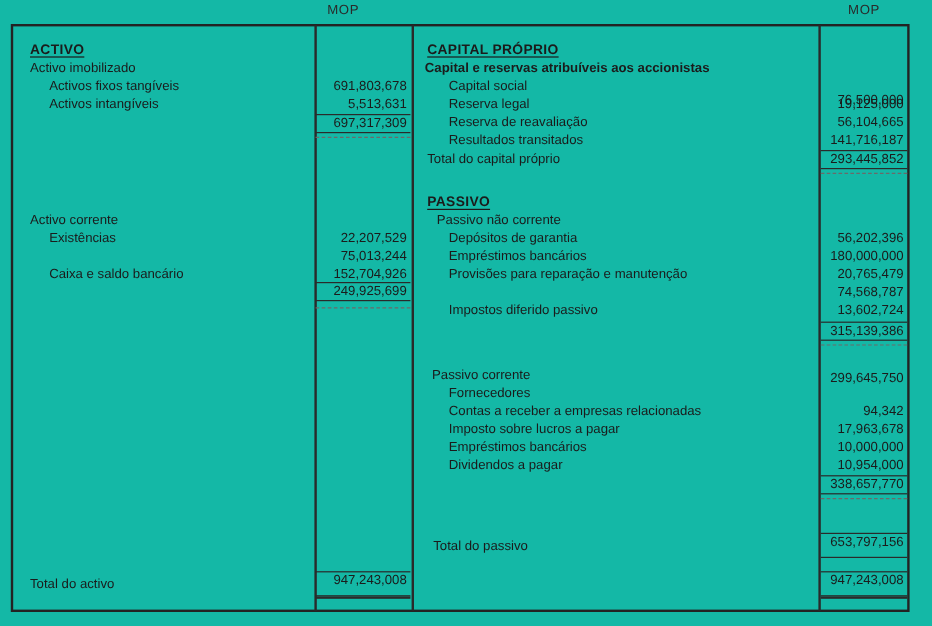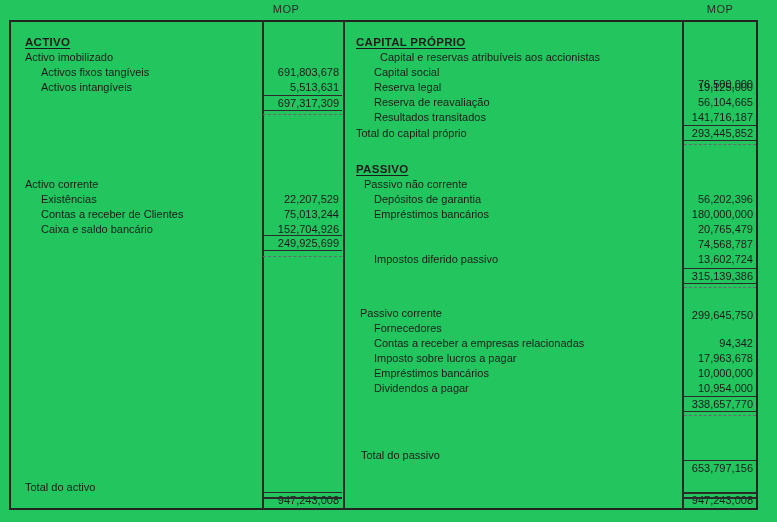--- a/index.html
+++ b/index.html
@@ -1,19 +1,19 @@
 <!DOCTYPE html>
 <html><head>
 <meta charset="utf-8">
 <style>
   html,body{margin:0;padding:0;background:#e8e8e4;}
   .sheet{
     position:relative;
     width:777px;height:522px;
-    background:#22c55e;
+    background:#14b8a6;
     font-family:"Liberation Sans","DejaVu Sans",sans-serif;
     color:#1b1b1b;
     overflow:hidden;
   }
   .frame{
     position:absolute;left:9px;top:20px;width:749px;height:490px;
     border:2px solid #232323;box-sizing:border-box;
   }
   .vline{
     position:absolute;top:21px;height:488px;width:2px;background:#2a2a2a;
@@ -30,21 +30,21 @@
     text-decoration:underline;text-underline-offset:2px;letter-spacing:0.3px;
   }
   .val{
     position:absolute;font-size:11px;line-height:15px;height:16px;
     text-align:right;box-sizing:border-box;padding-right:3px;white-space:nowrap;
     color:#1b1b1b;
   }
   .lcol{left:263px;width:79px;}
   .rcol{left:684px;width:72px;}
   .subtotal{border-top:1.5px solid #2a2a2a;border-bottom:1.5px solid #2a2a2a;}
-  .totalbox{border-top:1.5px solid #2a2a2a;border-bottom:1.5px solid #2a2a2a;height:34px;line-height:15px;margin-top:16px;}
+  .totalbox{border-top:1.5px solid #2a2a2a;border-bottom:1.5px solid #2a2a2a;height:21px;line-height:15px;}
   .dash{
     position:absolute;height:0;border-bottom:1.5px dashed #6a6a6a;
   }
   .rule2{
     position:absolute;height:1.5px;background:#2a2a2a;
   }
 </style>
 </head>
 <body>
 
@@ -68,35 +68,34 @@
   <div class="val lcol" style="top:80px;">5,513,631</div>
 
   <div class="val lcol subtotal" style="top:95px;">697,317,309</div>
   <div class="dash" style="left:263px;top:114px;width:79px;"></div>
 
   <span class="lbl" style="left:25px;top:178px;">Activo corrente</span>
 
   <span class="lbl" style="left:41px;top:193px;">Existências</span>
   <div class="val lcol" style="top:192px;">22,207,529</div>
 
-  <span class="lbl" style="left:41px;top:208px;">Contas a receber de Clientes</span>
   <div class="val lcol" style="top:207px;">75,013,244</div>
 
   <span class="lbl" style="left:41px;top:223px;">Caixa e saldo bancário</span>
   <div class="val lcol" style="top:222px;">152,704,926</div>
 
   <div class="val lcol subtotal" style="top:235px;">249,925,699</div>
   <div class="dash" style="left:263px;top:256px;width:79px;"></div>
 
   <span class="lbl" style="left:25px;top:481px;">Total do activo</span>
   <div class="val lcol totalbox" style="top:476px;">947,243,008</div>
   <div class="rule2" style="left:263px;top:497px;width:79px;"></div>
 
   <span class="lbl sec" style="left:356px;top:36px;">CAPITAL PRÓPRIO</span>
-  <span class="lbl" style="left:380px;top:51px;">Capital e reservas atribuíveis aos accionistas</span>
+  <span class="lbl" style="left:354px;top:51px;font-weight:bold;">Capital e reservas atribuíveis aos accionistas</span>
 
   <span class="lbl" style="left:374px;top:66px;">Capital social</span>
   <div class="val rcol" style="top:65px;margin-top:12px;">76,500,000</div>
 
   <span class="lbl" style="left:374px;top:81px;">Reserva legal</span>
   <div class="val rcol" style="top:80px;">19,125,000</div>
 
   <span class="lbl" style="left:374px;top:96px;">Reserva de reavaliação</span>
   <div class="val rcol" style="top:95px;">56,104,665</div>
 
@@ -109,20 +108,21 @@
 
   <span class="lbl sec" style="left:356px;top:163px;">PASSIVO</span>
   <span class="lbl" style="left:364px;top:178px;">Passivo não corrente</span>
 
   <span class="lbl" style="left:374px;top:193px;">Depósitos de garantia</span>
   <div class="val rcol" style="top:192px;">56,202,396</div>
 
   <span class="lbl" style="left:374px;top:208px;">Empréstimos bancários</span>
   <div class="val rcol" style="top:207px;">180,000,000</div>
 
+  <span class="lbl" style="left:374px;top:223px;">Provisões para reparação e manutenção</span>
   <div class="val rcol" style="top:222px;">20,765,479</div>
 
   <div class="val rcol" style="top:237px;">74,568,787</div>
 
   <span class="lbl" style="left:374px;top:253px;">Impostos diferido passivo</span>
   <div class="val rcol" style="top:252px;">13,602,724</div>
 
   <div class="val rcol subtotal" style="top:268px;">315,139,386</div>
   <div class="dash" style="left:684px;top:287px;width:72px;"></div>
 

